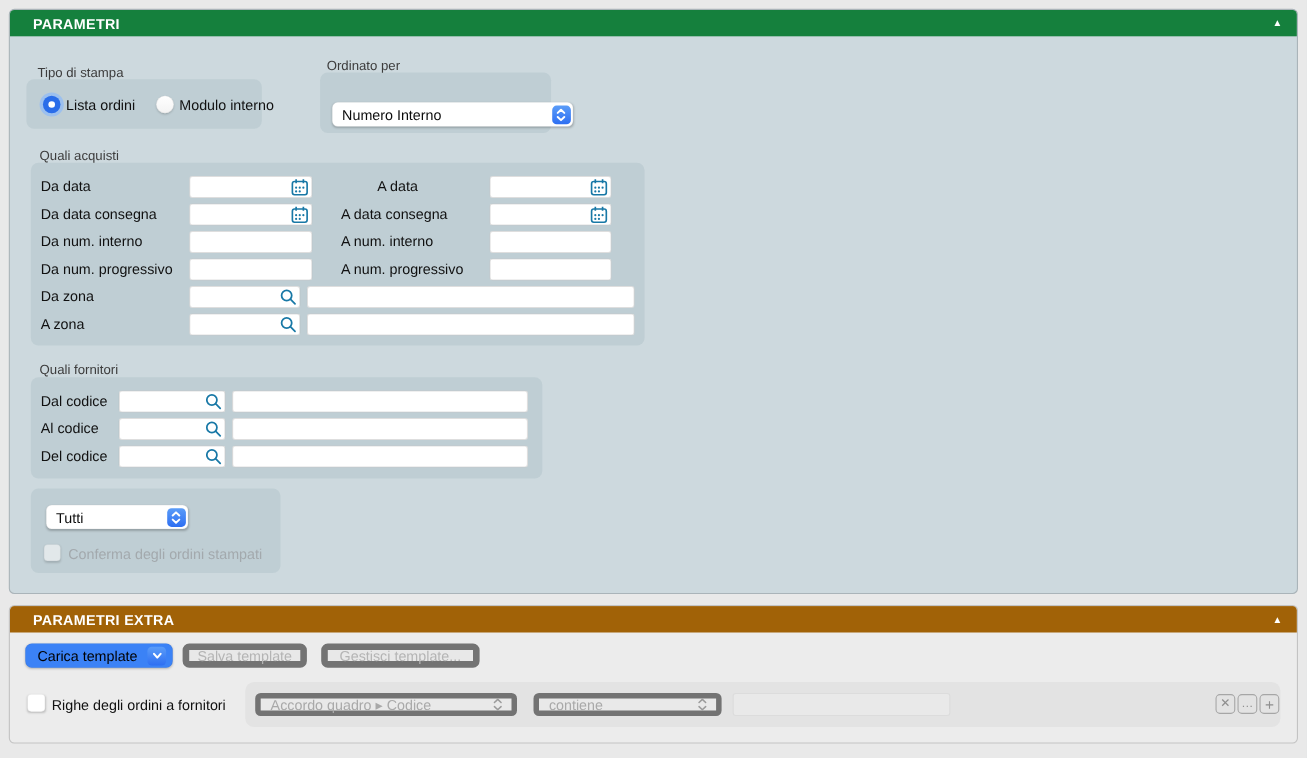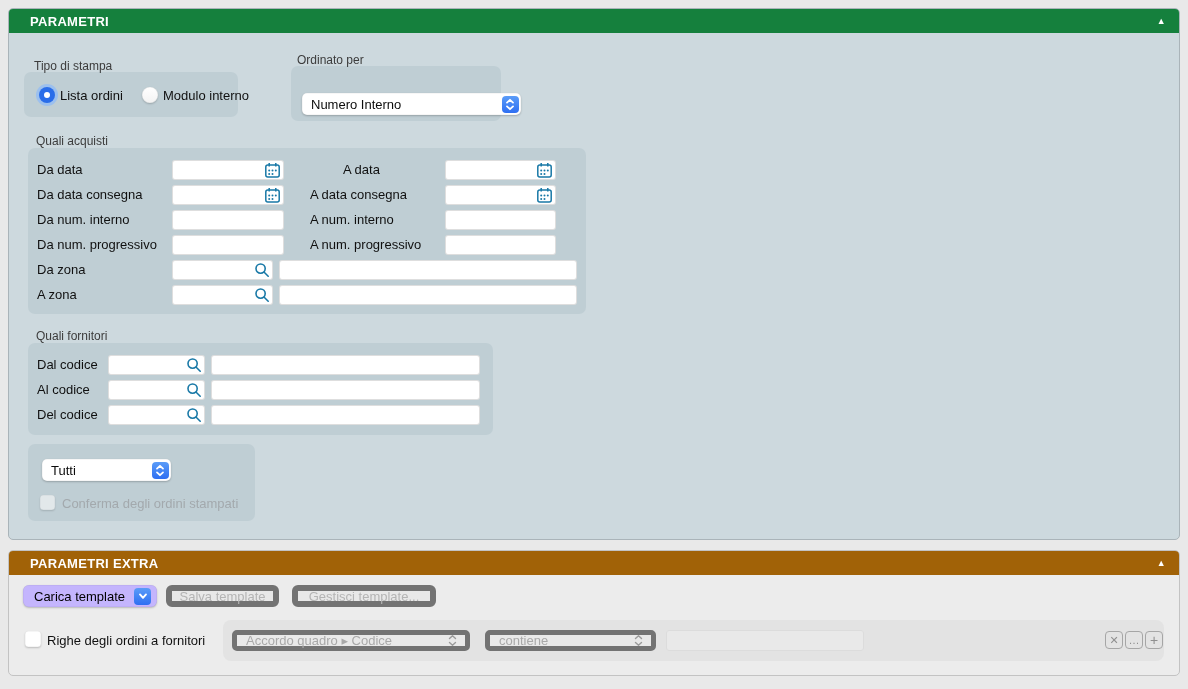--- a/index.html
+++ b/index.html
@@ -29,21 +29,21 @@
 
   .radio{position:absolute;width:16px;height:16px;border-radius:50%;box-sizing:border-box;cursor:pointer;}
   .radio.on{background:#2a6de9;box-shadow:0 0 0 3px #9cc0ee;}
   .radio.on::after{content:"";position:absolute;left:5px;top:5px;width:6px;height:6px;border-radius:50%;background:#fff;}
   .radio.off{background:linear-gradient(#ffffff,#f3f3f3);box-shadow:0 1px 2px rgba(0,0,0,0.2), inset 0 0 0 0.5px rgba(0,0,0,0.08);}
 
   .chk{position:absolute;width:15px;height:15px;border-radius:3.5px;background:#fff;box-shadow:0 1px 2px rgba(0,0,0,0.2), inset 0 0 0 0.5px rgba(0,0,0,0.08);cursor:pointer;}
   .chk.dis{background:#eef1f2;opacity:.75;cursor:default;}
 
   .btn{position:absolute;height:22px;border-radius:6px;display:flex;align-items:center;justify-content:center;font-size:13px;box-sizing:border-box;cursor:pointer;}
-  .btn-carica{background:#c4b5fd;color:#000;padding:0 3px 0 11px;gap:9px;box-shadow:0 1px 2px rgba(0,0,0,0.22), inset 0 0 0 0.5px rgba(0,0,0,0.07);}
+  .btn-carica{background:#3b82f6;color:#000;padding:0 3px 0 11px;gap:9px;box-shadow:0 1px 2px rgba(0,0,0,0.22), inset 0 0 0 0.5px rgba(0,0,0,0.07);}
   .btn-dis{background:#e8e8e8;color:#b4b4b4;border:6px solid #737373;cursor:default;}
 
   .sqbtn{position:absolute;width:18px;height:18px;border:1px solid #a6a6a6;border-radius:4px;box-sizing:border-box;display:flex;align-items:center;justify-content:center;color:#8f8f8f;font-size:11px;line-height:1;background:transparent;}
   .svg-icon{display:block;flex:0 0 auto;}
 </style>
 </head>
 <body>
 
 <div class="stage">
 

